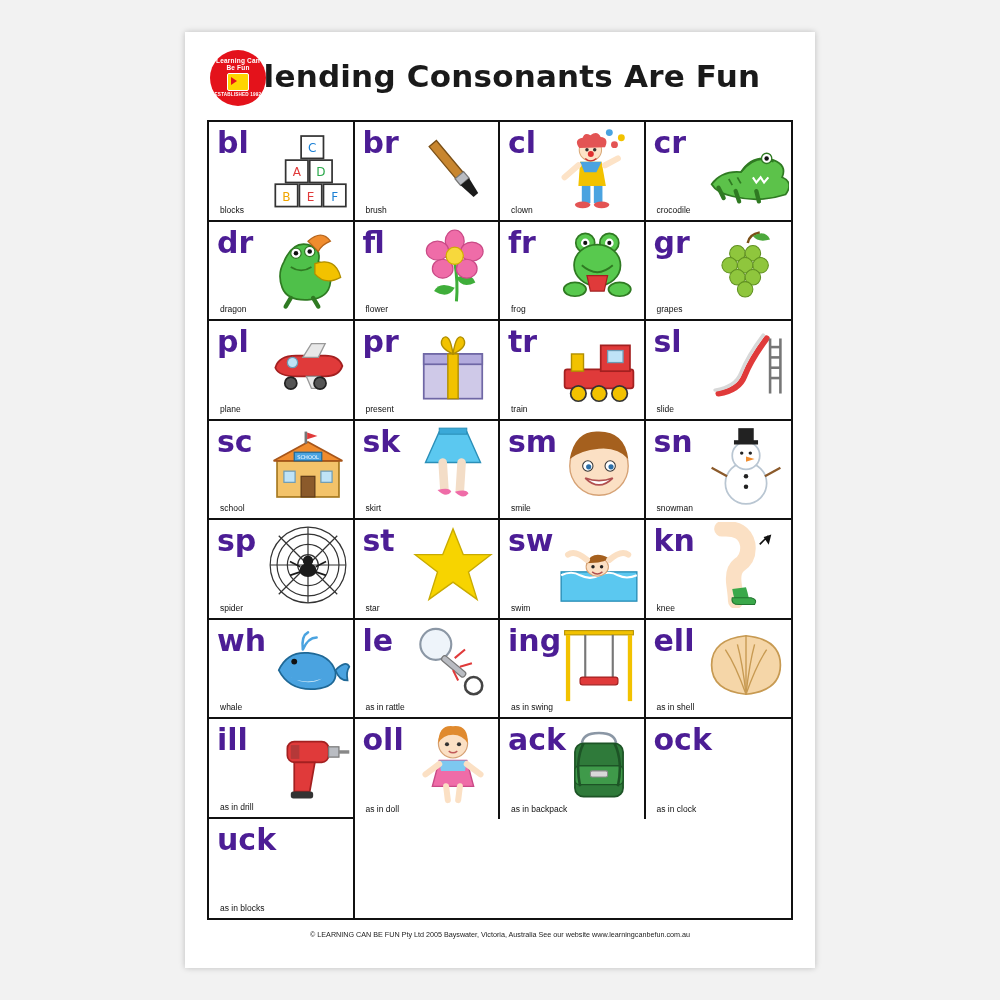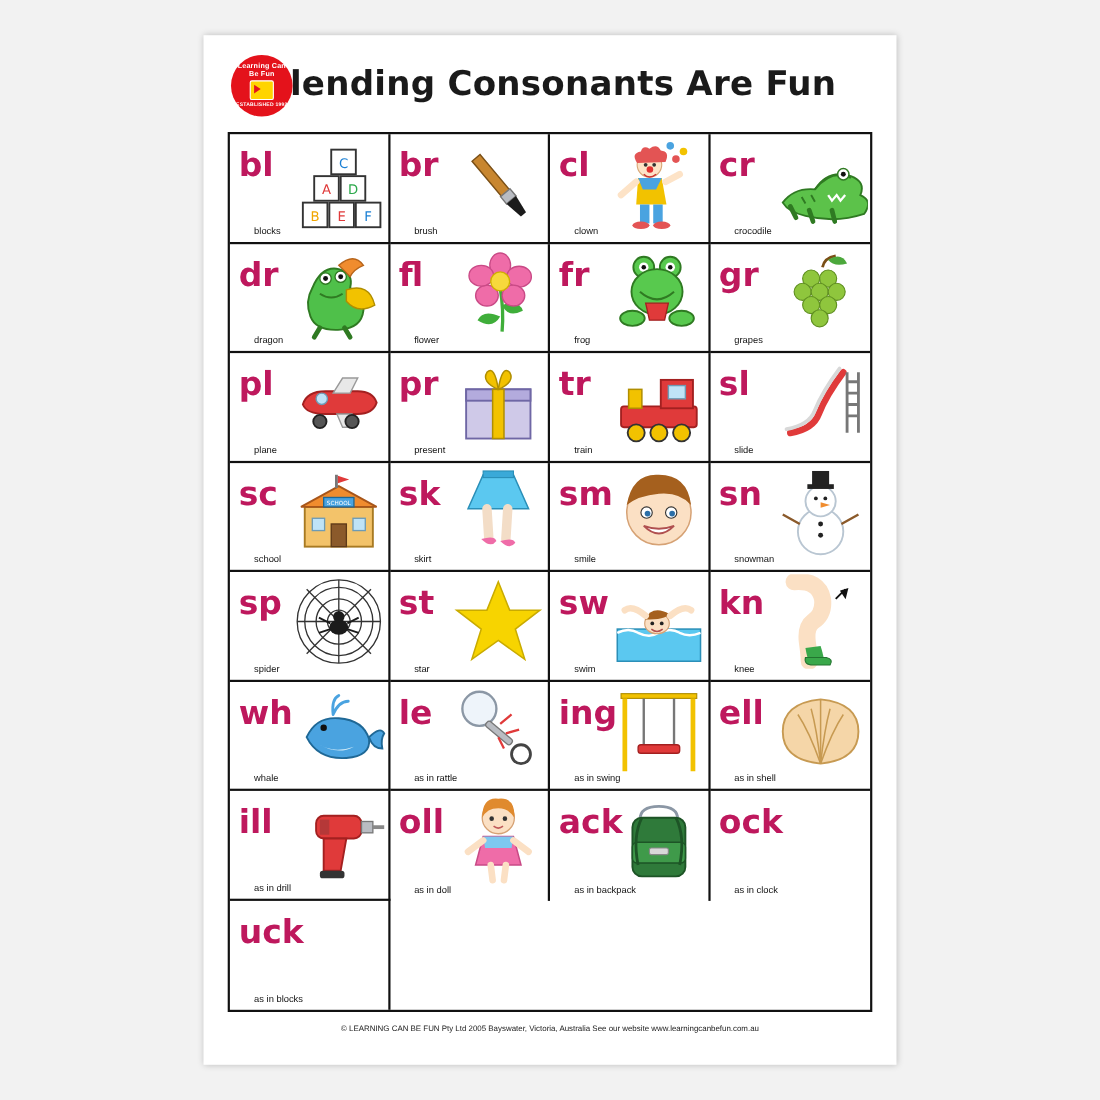--- a/index.html
+++ b/index.html
@@ -103,30 +103,30 @@
     border-right: 2px solid #111111;
     border-bottom: 2px solid #111111;
     box-sizing: border-box;
     overflow: hidden;
   }
   .cell:nth-child(4n) { border-right: none; }
   .grid > .cell:nth-last-child(-n+4) { border-bottom: none; }
   .blend {
     position: absolute;
     left: 8px;
-    top: 12px;
+    top: 4px;
     font-size: 30px;
     font-weight: bold;
-    color: #be185d;
+    color: #4c1d95;
     font-family: "DejaVu Sans", sans-serif;
     line-height: 1.15;
   }
   .caption {
     position: absolute;
-    left: 22px;
+    left: 11px;
     bottom: 4px;
     font-size: 8.5px;
     color: #111111;
     line-height: 1.15;
     max-width: 84px;
   }
   .art {
     position: absolute;
     right: 2px;
     top: 2px;

